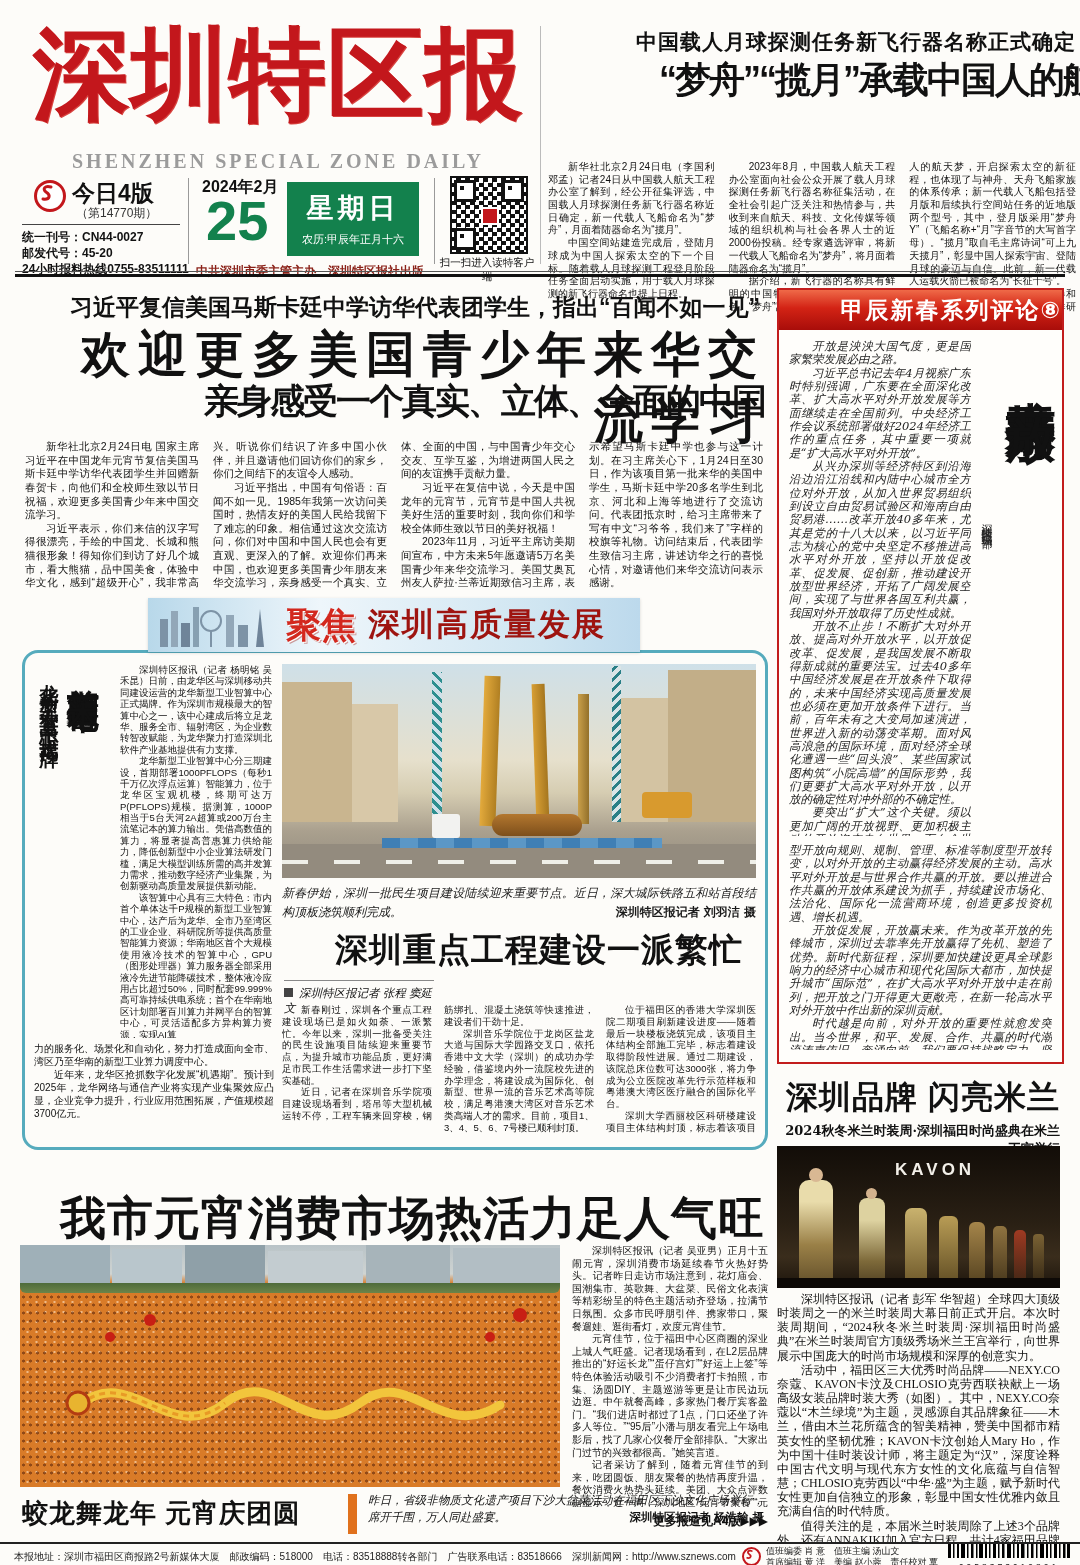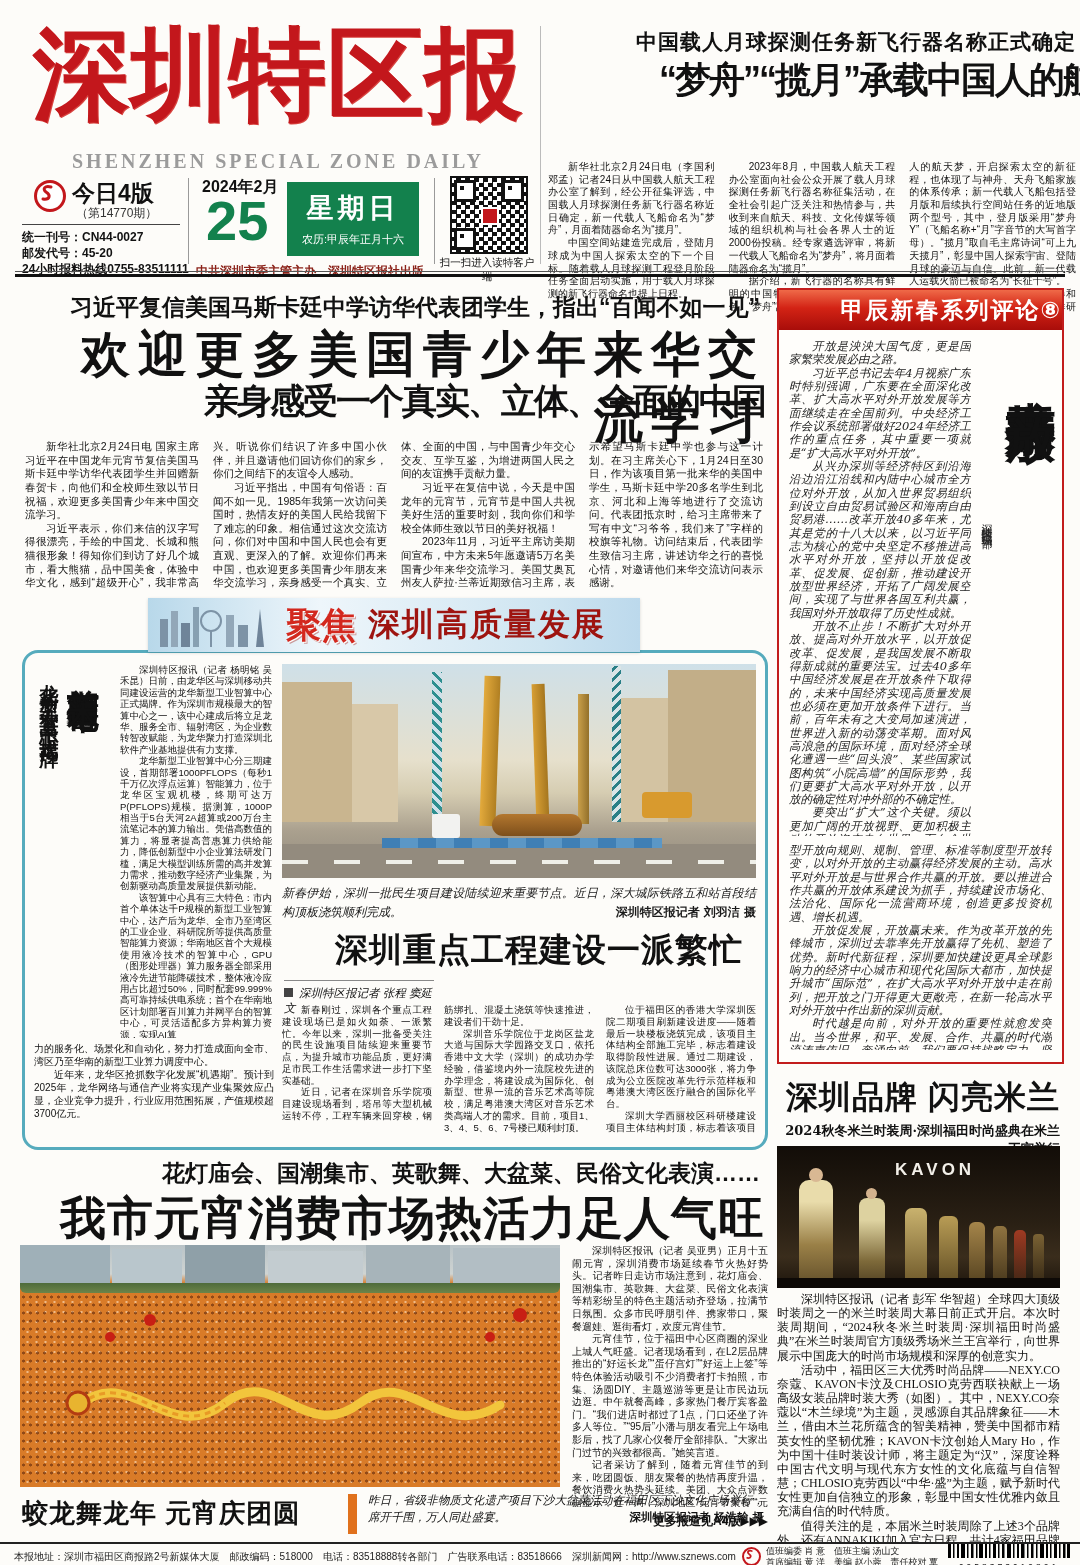--- a/index.html
+++ b/index.html
@@ -175,21 +175,20 @@
   </div>
   <div class="abs jc clip bodytext" style="left:282px;top:1004px;width:474px;height:134px;column-count:3;column-gap:12px;font-size:9.5px;line-height:1.24;">
     <p>新春刚过，深圳各个重点工程建设现场已是如火如荼、一派繁忙。今年以来，深圳一批备受关注的民生设施项目陆续迎来重要节点，为提升城市功能品质，更好满足市民工作生活需求进一步打下坚实基础。</p>
     <p>近日，记者在深圳音乐学院项目建设现场看到，塔吊等大型机械运转不停，工程车辆来回穿梭，钢筋绑扎、混凝土浇筑等快速推进，建设者们干劲十足。</p>
     <p>深圳音乐学院位于龙岗区盐龙大道与国际大学园路交叉口，依托香港中文大学（深圳）的成功办学经验，借鉴境内外一流院校先进的办学理念，将建设成为国际化、创新型、世界一流的音乐艺术高等院校，满足粤港澳大湾区对音乐艺术类高端人才的需求。目前，项目1、3、4、5、6、7号楼已顺利封顶。</p>
     <p>位于福田区的香港大学深圳医院二期项目刷新建设进度——随着最后一块楼板浇筑完成，该项目主体结构全部施工完毕，标志着建设取得阶段性进展。通过二期建设，该院总床位数可达3000张，将力争成为公立医院改革先行示范样板和粤港澳大湾区医疗融合的国际化平台。</p>
     <p>深圳大学西丽校区科研楼建设项目主体结构封顶，标志着该项目建设迈向新阶段。该项目主要用于深圳大学材料学院、化学与环境工程学院、生命与海洋科学学院、医学部的实验用房和教研室等，建成后将有效提升该校发展的硬件支撑条件能力水平，助力推动重大科研成果转化。</p>
 
   </div>
 
-  <div class="abs w700 ctr" style="left:30px;top:1158px;width:730px;font-size:23px;">花灯庙会、国潮集市、英歌舞、大盆菜、民俗文化表演……</div>
   <div class="abs w900 ctr" style="left:25px;top:1188px;width:740px;font-size:46px;letter-spacing:1px;">我市元宵消费市场热活力足人气旺</div>
 
   <div class="abs clip" style="left:20px;top:1245px;width:540px;height:242px;background:linear-gradient(180deg,#b9c3c7 0%,#cfd4d2 12%,#d97b28 16%,#d97b28 100%);">
     <div style="position:absolute;left:0;top:0;width:90px;height:40px;background:#9fb0b8;"></div>
     <div class="win" style="position:absolute;left:92px;top:4px;width:70px;height:36px;background:#b9c6cc;"></div>
     <div style="position:absolute;left:165px;top:0;width:80px;height:40px;background:#8fa0a8;"></div>
     <div class="win" style="position:absolute;left:248px;top:6px;width:95px;height:34px;background:#c3ccd0;"></div>
     <div style="position:absolute;left:346px;top:0;width:84px;height:40px;background:#a7b4ba;"></div>
     <div class="win" style="position:absolute;left:433px;top:3px;width:107px;height:37px;background:#b2bec4;"></div>
     <div style="position:absolute;left:0;top:38px;width:100%;height:10px;background:linear-gradient(180deg,#4e6b3a,#6c8449);border-radius:0 0 6px 6px;"></div>

